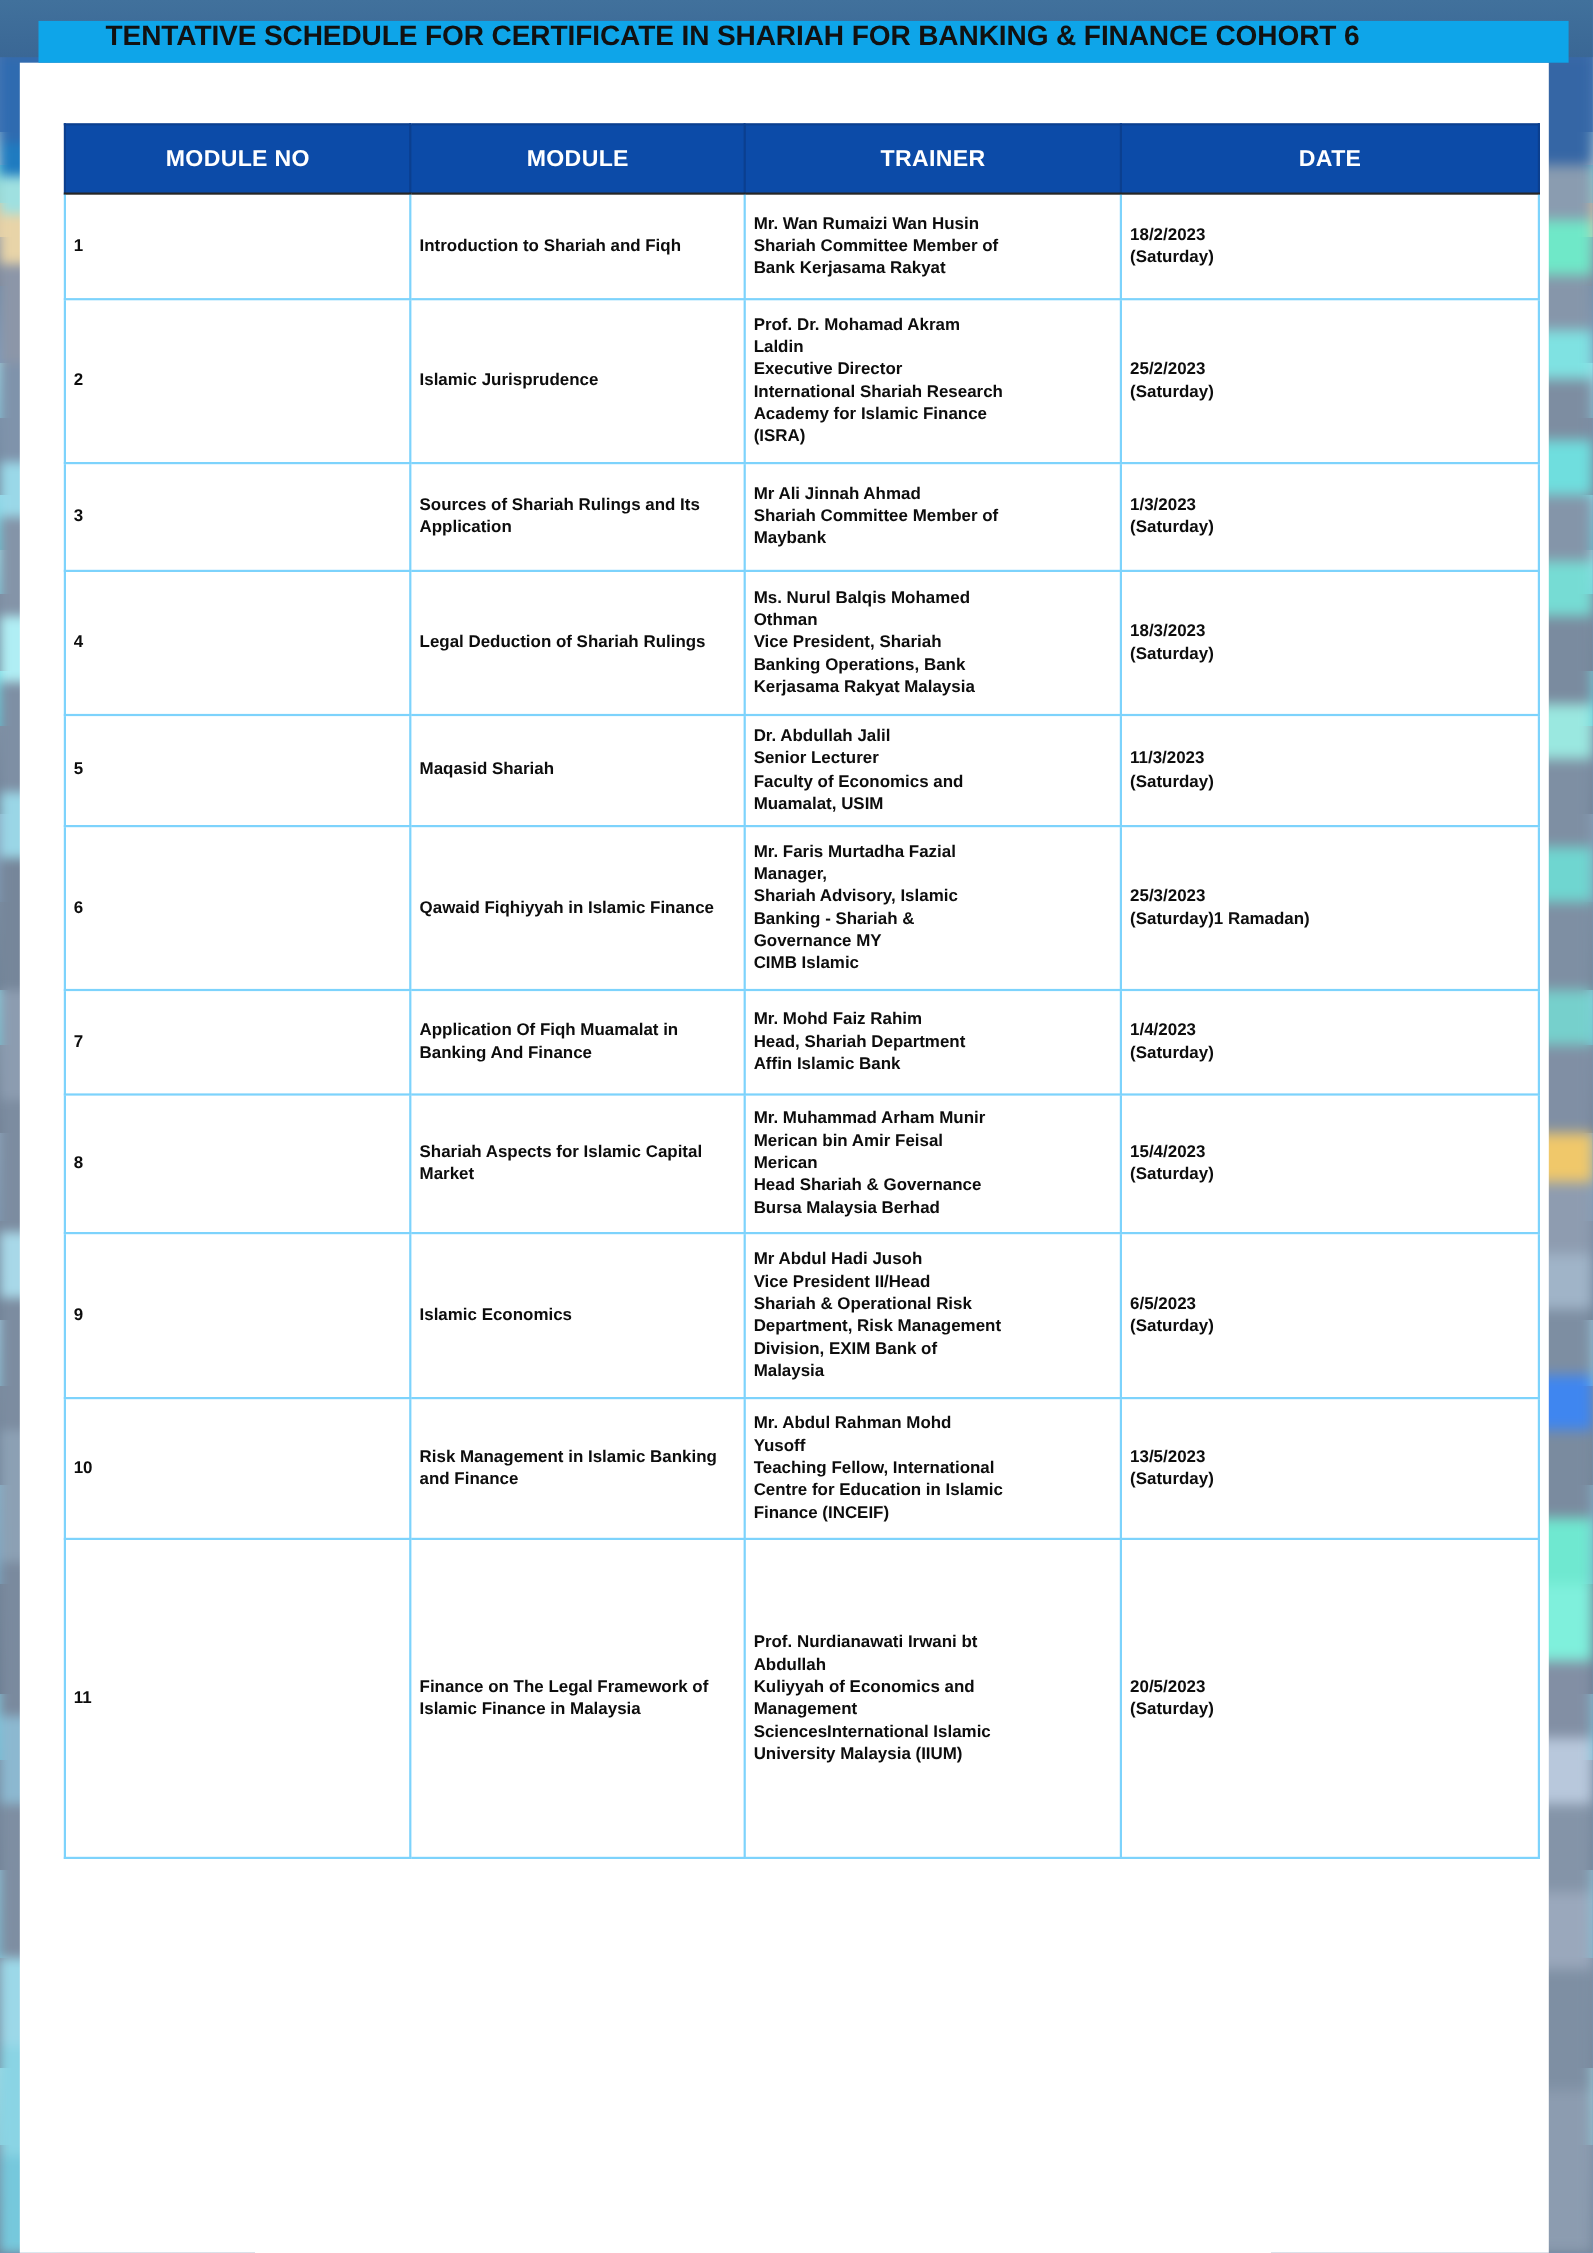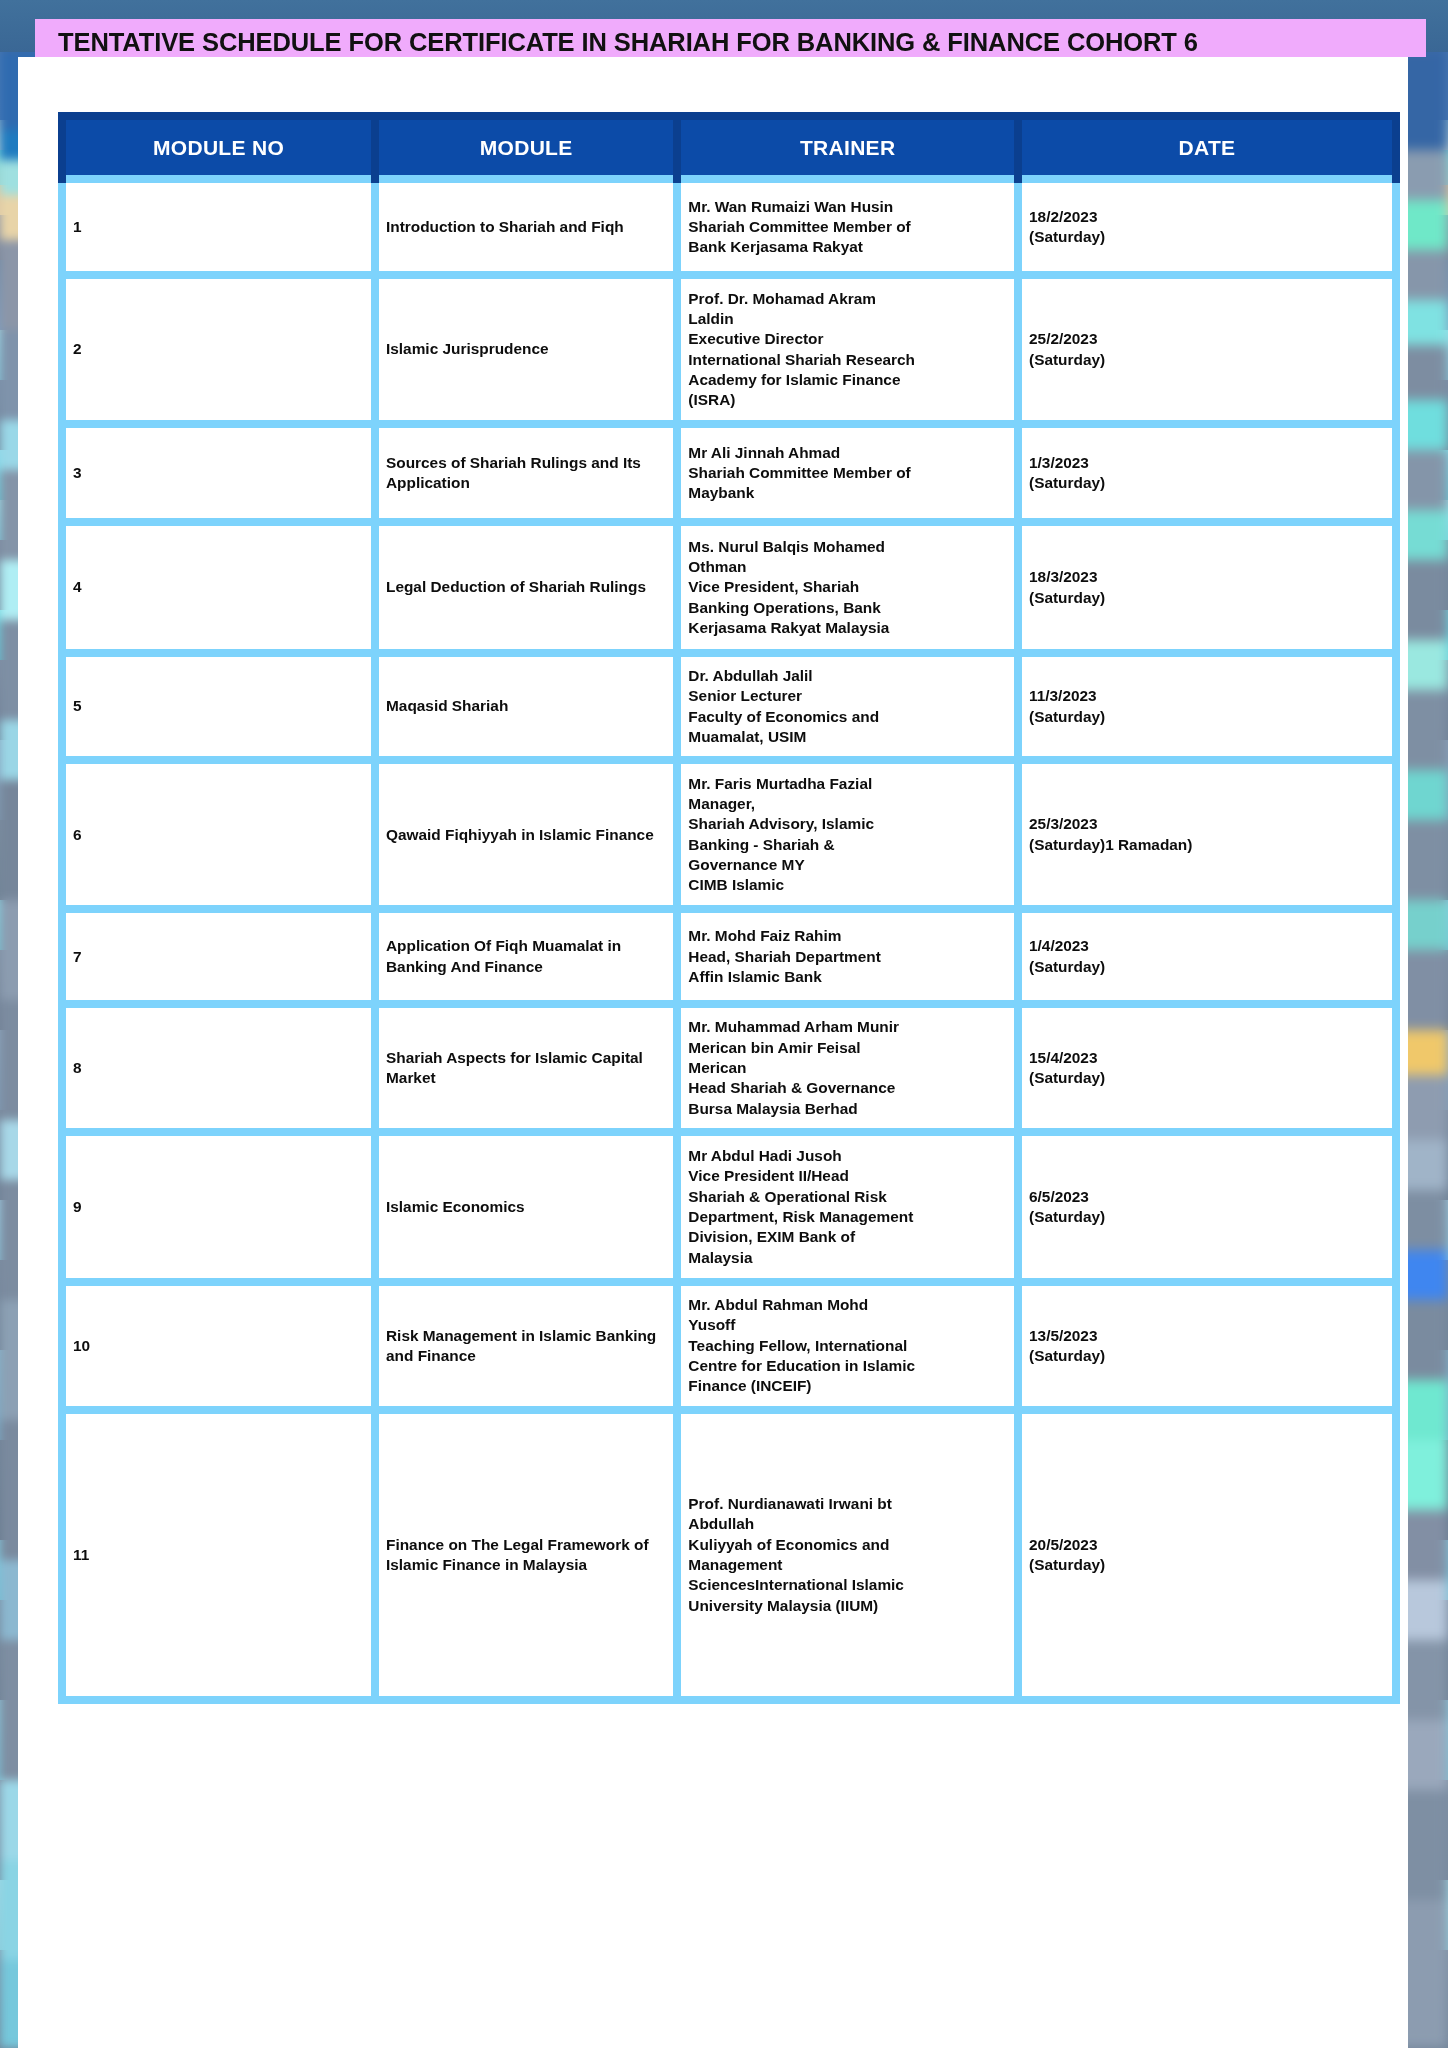--- a/index.html
+++ b/index.html
@@ -134,24 +134,25 @@
     background: linear-gradient(180deg,#41719c 0%, #3a6795 100%);
   }
 
   
   #title-strip {
     position: absolute;
     top: 19px;
     left: 35px;
     right: 22px;
     height: 38px;
-    background: #f0abfc;
+    background: #0ea5e9;
     display: flex;
-    align-items: flex-end;
+    align-items: flex-start;
     z-index: 5;
+    padding-left: 38px;
   }
   #title-text {
     font-size: 25.5px;
     font-weight: bold;
     color: #111111;
     letter-spacing: -0.1px;
     white-space: nowrap;
     padding-left: 23px;
   }
 
@@ -171,21 +172,21 @@
     position: absolute;
     top: 112px;
     left: 58px;
     width: 1342px;
     border-collapse: collapse;
     table-layout: fixed;
     z-index: 6;
   }
   #schedule-table th,
   #schedule-table td {
-    border: 8px solid #7dd3fc;
+    border: 2px solid #7dd3fc;
     vertical-align: middle;
   }
   #schedule-table thead th {
     background: #0c4ba8;
     color: #ffffff;
     font-size: 21px;
     font-weight: bold;
     height: 63px;
     border-color: #0b3f8f;
     border-bottom: 2px solid #262626;

